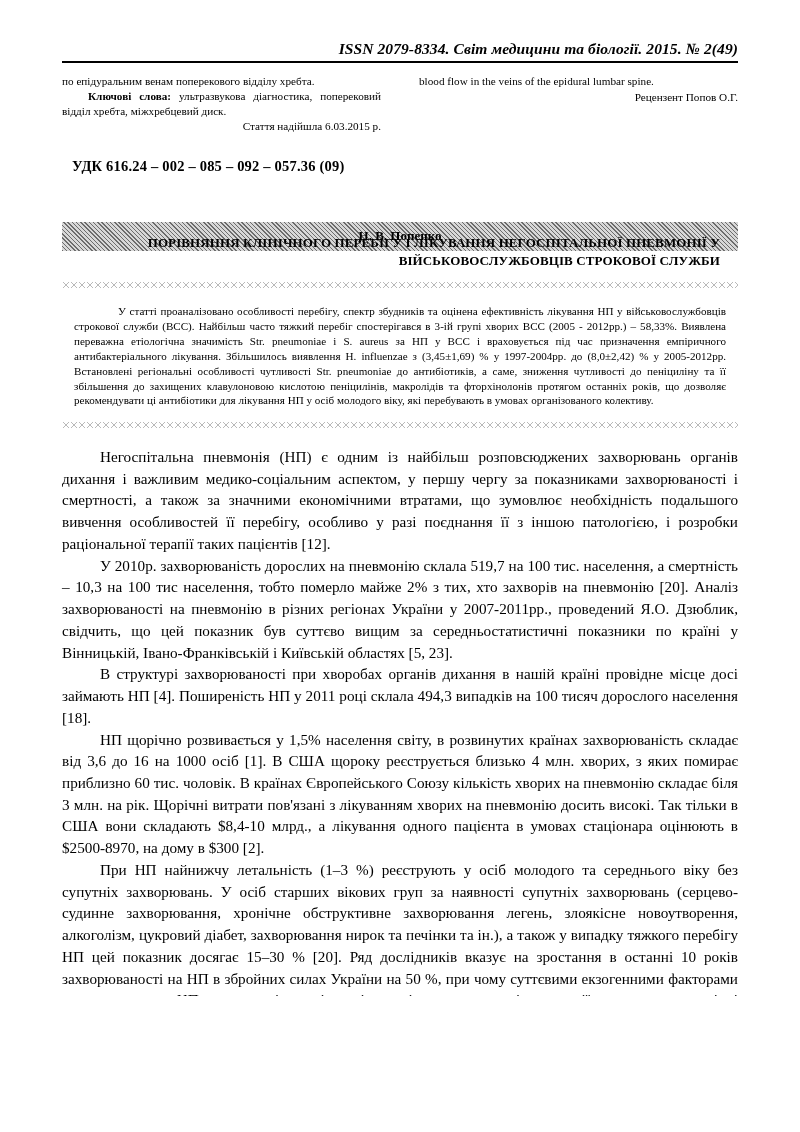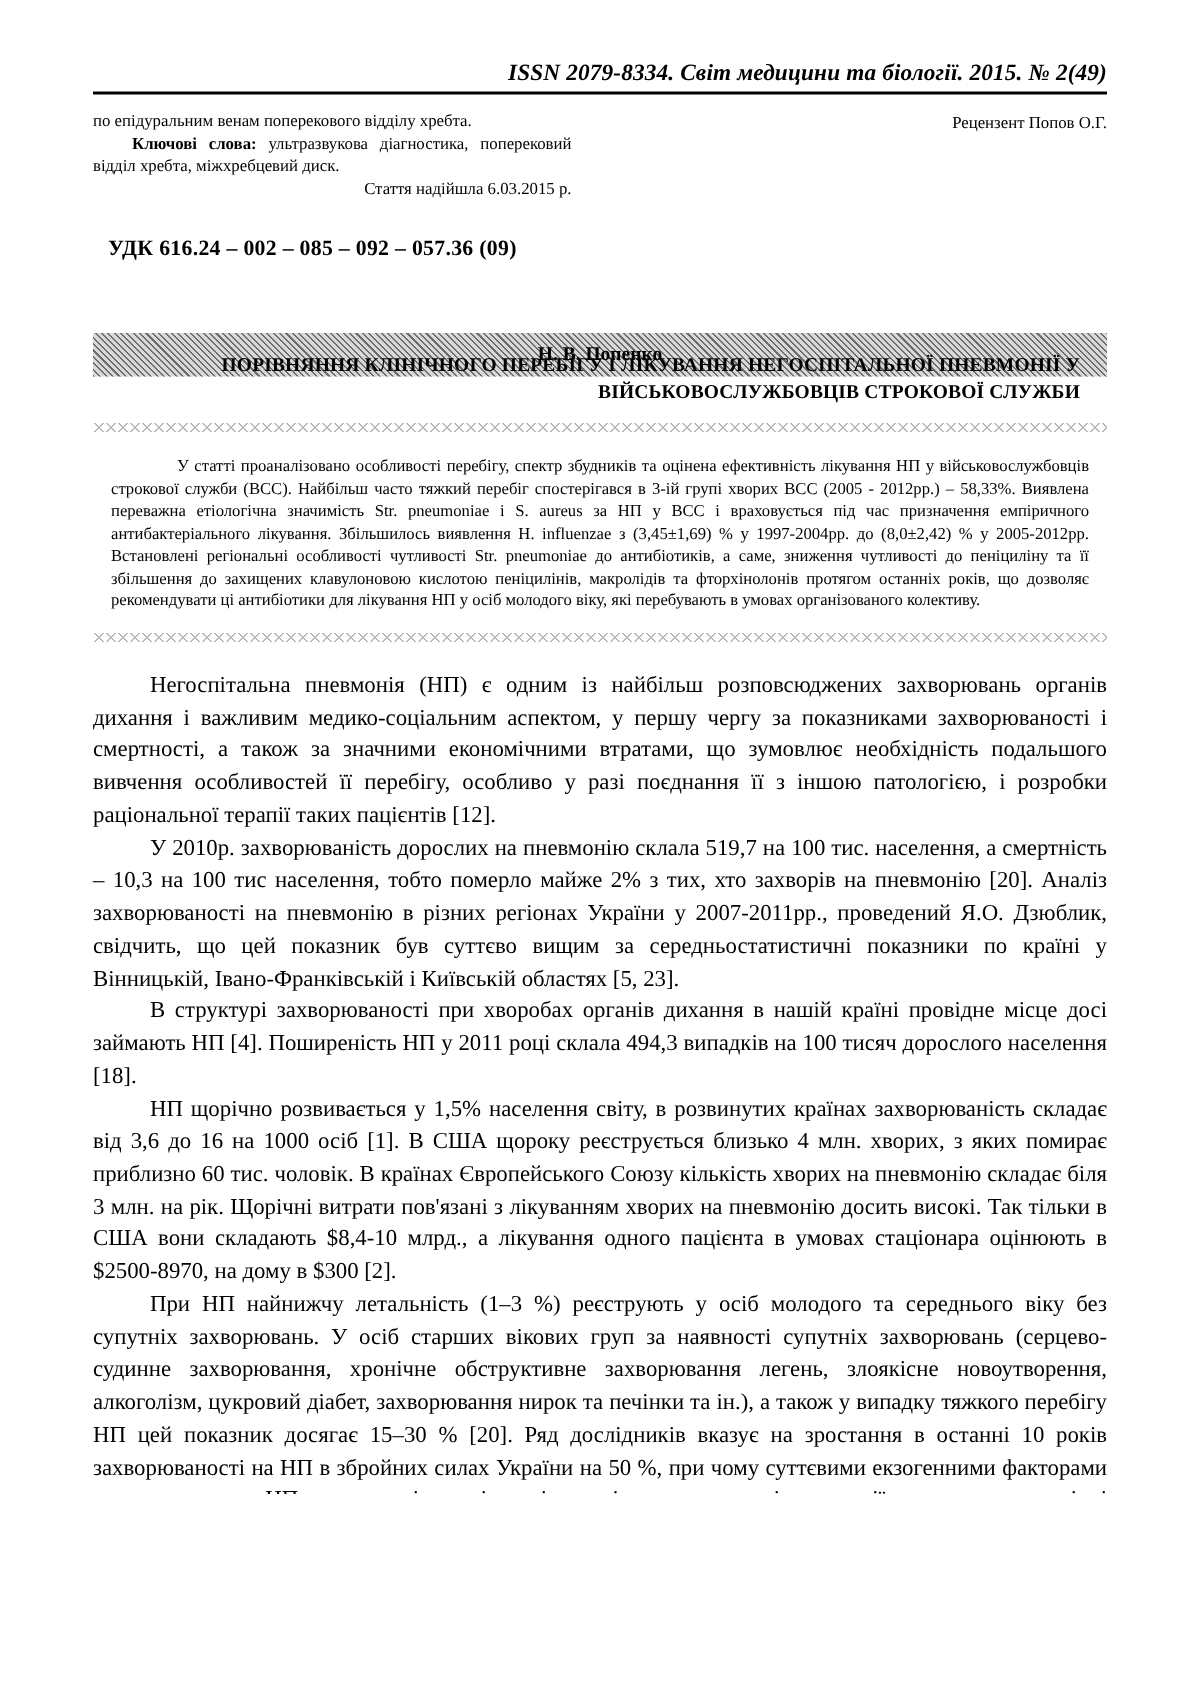--- a/index.html
+++ b/index.html
@@ -189,20 +189,21 @@
     <div class="runhead-rule"></div>
   </div>
 
   <div class="two-col">
     <div class="col">
       <p>по епідуральним венам поперекового відділу хребта.</p>
       <p class="indent"><span class="kw-label">Ключові слова:</span> <span>ультразвукова діагностика, поперековий відділ хребта, міжхребцевий диск.</span></p>
       <p class="right">Стаття надійшла 6.03.2015 р.</p>
     </div>
     <div class="col">
+      <p>blood flow in the veins of the epidural lumbar spine.</p>
       <p class="right">Рецензент Попов О.Г.</p>
     </div>
   </div>
 
   <div class="udc">УДК 616.24 – 002 – 085 – 092 – 057.36 (09)</div>
 
   <div class="author-band">
     <div class="line">Н. В. Попенко</div>
   </div>
 

